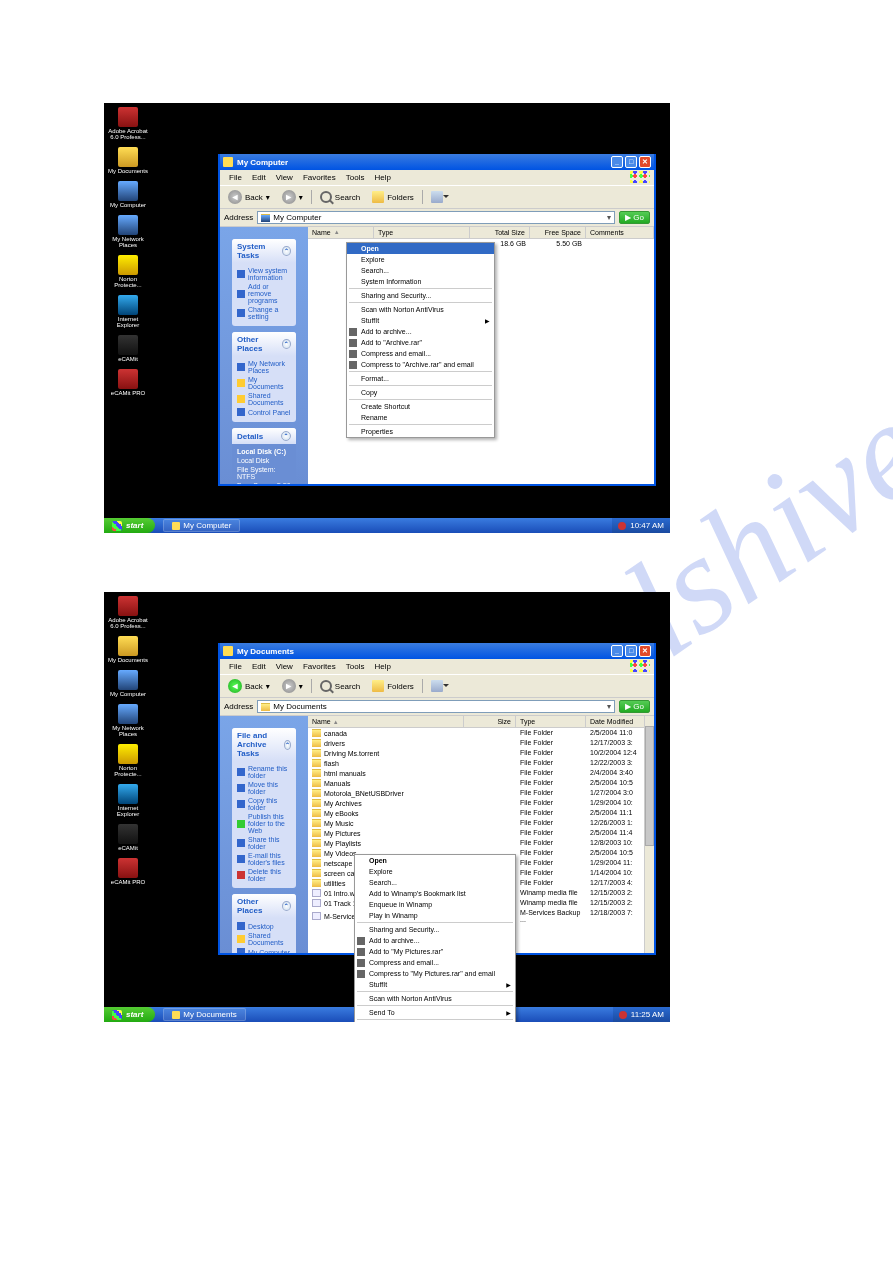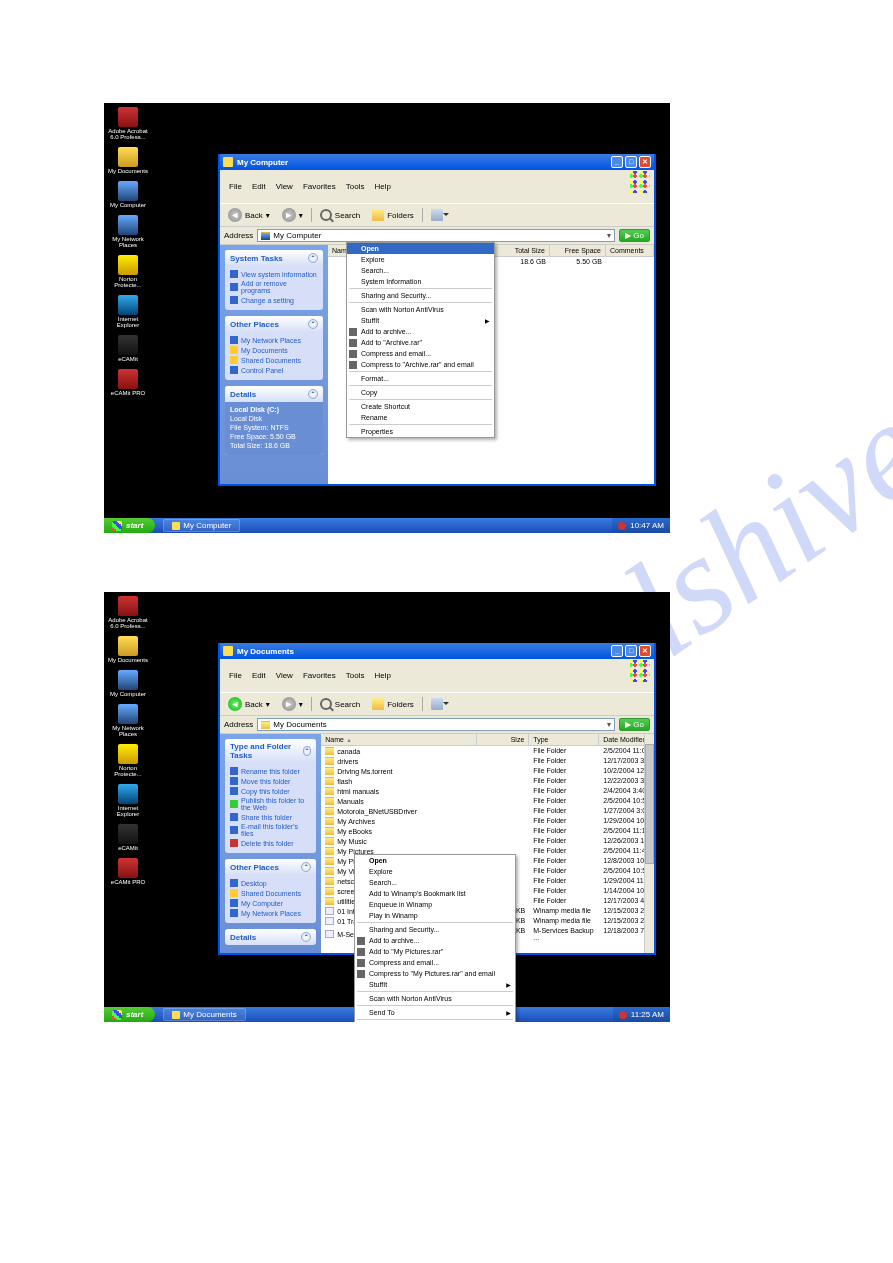--- a/index.html
+++ b/index.html
@@ -131,21 +131,21 @@
   .winbtns { margin-left: auto; display: flex; gap: 2px; }
   .wbtn { width: 12px; height: 12px; background: #4a8ae8; border: 1px solid #fff; border-radius: 2px; color: #fff; text-align: center; line-height: 10px; font-size: 7px; }
   .wbtn.close { background: #e34a2a; }
   .menubar {
     background: #ece9d8;
     display: flex;
     gap: 0;
     padding: 1px 4px;
     font-size: 8px;
   }
-  .menubar span { padding: 11px 5px; }
+  .menubar span { padding: 2px 5px; }
   .menubar .xplogo {
     margin-left: auto;
     width: 20px; height: 12px;
     background: radial-gradient(#f44 30%,transparent 30%),
                 radial-gradient(#4f4 30%,transparent 30%) 6px 0,
                 radial-gradient(#44f 30%,transparent 30%) 0 6px,
                 radial-gradient(#ff4 30%,transparent 30%) 6px 6px;
     background-size: 10px 10px;
   }
   .toolbar {
@@ -200,23 +200,23 @@
     padding: 1px 5px;
     border-radius: 2px;
     border: 1px solid #393;
   }
   .body-area {
     flex: 1;
     display: flex;
     overflow: hidden;
   }
   .sidepanel {
-    width: 108px;
+    width: 88px;
     background: linear-gradient(#7aa5e8,#6a8ed4);
-    padding: 5px;
+    padding: 12px;
     overflow: hidden;
   }
   .sp-box {
     background: #d6dff7;
     border-radius: 3px;
     margin-bottom: 6px;
     overflow: hidden;
   }
   .sp-head {
     background: linear-gradient(#fff,#d6dff7);
@@ -613,21 +613,21 @@
         <span class="fico"></span>
         <span>My Documents</span>
         <span class="dd">▾</span>
       </div>
       <span class="gobtn">▶ <span>Go</span></span>
     </div>
     <div class="body-area">
       <div class="sidepanel">
         <div class="sp-box">
           <div class="sp-head">
-              <span>Type and Folder Tasks</span>
+              <span>File and Archive Tasks</span>
               <span class="collapse">⌃</span>
             </div>
           <div class="sp-body">
             <div class="sp-item">
                 <span class="ico blue"></span>
                 <span>Rename this folder</span>
               </div>
             <div class="sp-item">
                 <span class="ico blue"></span>
                 <span>Move this folder</span>

